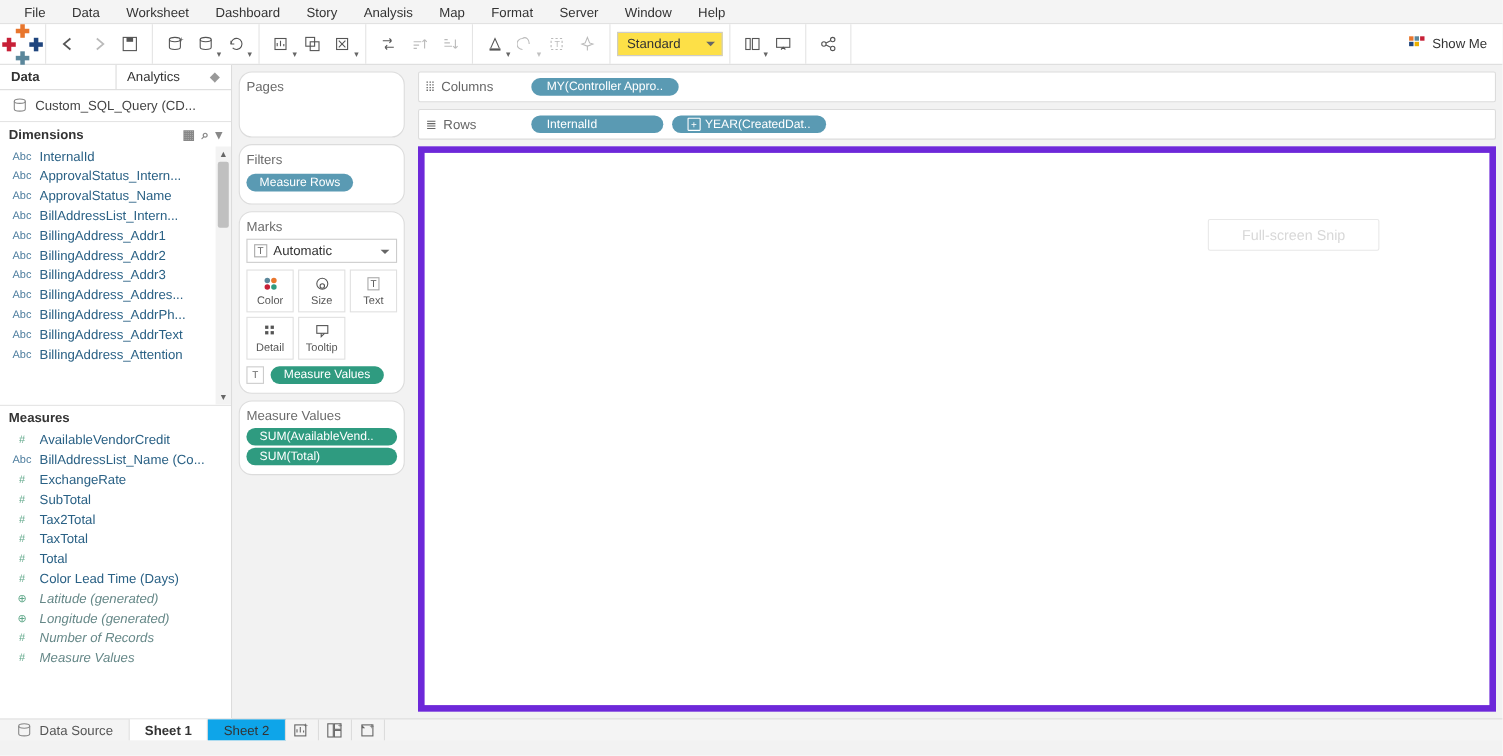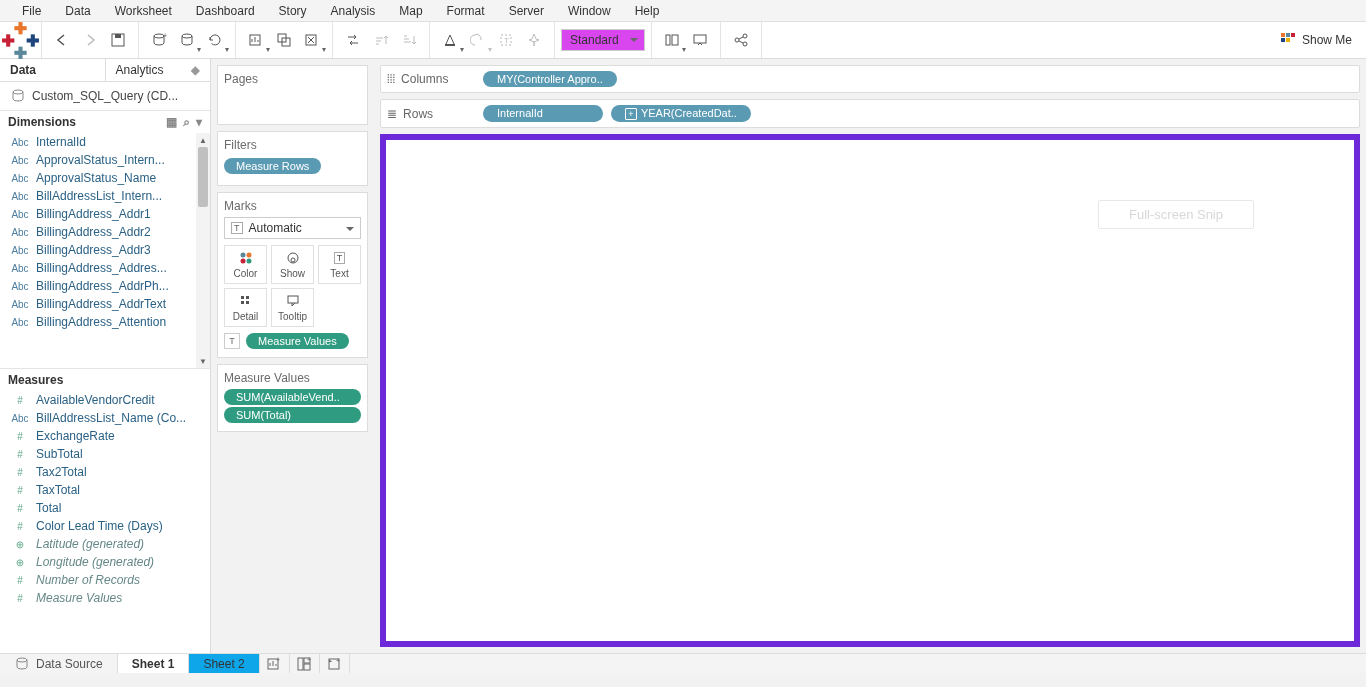--- a/index.html
+++ b/index.html
@@ -8,21 +8,21 @@
 
 .menubar { height: 22px; background: #f4f4f4; display: flex; align-items: center; padding-left: 10px; border-bottom: 1px solid #e0e0e0; }
 .menubar .item { padding: 2px 12px; cursor: pointer; }
 
 
 .toolbar { height: 37px; background: #fff; border-bottom: 1px solid #dcdcdc; display: flex; align-items: center; }
 .toolbar .logo { width: 42px; height: 100%; display: flex; align-items: center; justify-content: center; border-right: 1px solid #e4e4e4; }
 .toolbar .group { display: flex; align-items: center; height: 100%; border-right: 1px solid #e4e4e4; padding: 0 6px; }
 .toolbar .btn { width: 28px; height: 28px; display: flex; align-items: center; justify-content: center; cursor: pointer; color: #555; position: relative; }
 .toolbar .btn svg { width: 16px; height: 16px; }
-.toolbar .fit { padding: 3px 24px 3px 8px; border: 1px solid #ccc; background: #d946ef; position: relative; width: 84px; cursor: pointer; }
+.toolbar .fit { padding: 3px 24px 3px 8px; border: 1px solid #ccc; background: #fde047; position: relative; width: 96px; cursor: pointer; }
 .toolbar .fit::after { content: ""; position: absolute; right: 6px; top: 8px; border: 4px solid transparent; border-top-color: #666; }
 .toolbar .spacer { flex: 1; }
 .showme { display: flex; align-items: center; gap: 6px; padding: 0 14px; cursor: pointer; }
 
 
 .main { display: flex; height: 594px; }
 
 
 .datapane { width: 211px; background: #fff; border-right: 1px solid #dcdcdc; display: flex; flex-direction: column; }
 .datapane .tabs { display: flex; border-bottom: 1px solid #dcdcdc; }
@@ -39,21 +39,21 @@
 .fieldlist .scrollbar .arr { position: absolute; left: 0; right: 0; height: 14px; display:flex; align-items:center; justify-content:center; color:#666; font-size:8px;}
 .field { display: flex; align-items: center; gap: 6px; padding: 2px 10px; cursor: pointer; }
 .field .ticon { width: 20px; color: #4d7d9e; font-size: 10px; font-weight: normal; text-align: center; }
 .field .ticon.num { color: #5fa789; }
 .field .ticon.geo { color: #5fa789; }
 .field .name { color: #2a6185; white-space: nowrap; overflow: hidden; text-overflow: ellipsis; flex: 1; }
 .field .name.italic { font-style: italic; color: #688; }
 
 
 .cards { width: 163px; padding: 6px; display: flex; flex-direction: column; gap: 6px; }
-.card { background: #fff; border: 1px solid #dcdcdc; border-radius: 0; padding: 6px; }
+.card { background: #fff; border: 1px solid #dcdcdc; border-radius: 12px; padding: 6px; }
 .card .title { color: #6b6b6b; font-size: 12px; margin-bottom: 4px; }
 .card .empty { height: 28px; }
 .pill { display: inline-block; border-radius: 10px; padding: 2px 12px; color: #fff; font-size: 11px; margin: 2px 0; cursor: pointer; white-space: nowrap; overflow:hidden; text-overflow: ellipsis; max-width: 100%;}
 .pill.blue { background: #5a9ab3; }
 .pill.green { background: #2f9b80; }
 .marks-dd { border: 1px solid #ccc; padding: 3px 6px; display: flex; align-items: center; gap: 6px; position: relative; cursor: pointer; margin-bottom:6px;}
 .marks-dd::after { content: ""; position: absolute; right: 6px; top: 9px; border: 4px solid transparent; border-top-color: #666; }
 .marks-grid { display: grid; grid-template-columns: repeat(3, 1fr); gap: 4px; }
 .marks-cell { border: 1px solid #e0e0e0; padding: 4px 2px; text-align: center; cursor: pointer; font-size: 10px; color: #555; }
 .marks-cell .mi { height: 16px; display:flex; align-items:center; justify-content:center; margin-bottom:2px;}
@@ -419,21 +419,21 @@
                 <circle cx="10" cy="4" r="2.5" fill="#e8762d"></circle>
                 <circle cx="4" cy="10" r="2.5" fill="#c72037"></circle>
                 <circle cx="10" cy="10" r="2.5" fill="#2f9b80"></circle>
               </svg>
             </div><span>Color</span></div>
         <div class="marks-cell"><div class="mi">
               <svg width="14" height="14">
                 <circle cx="7" cy="7" r="5" stroke="#555" fill="none"></circle>
                 <circle cx="7" cy="9" r="2" stroke="#555" fill="none"></circle>
               </svg>
-            </div><span>Show</span></div>
+            </div><span>Size</span></div>
         <div class="marks-cell"><div class="mi">
               <span style="border:1px solid #aaa;padding:0 2px;font-size:9px">T</span>
             </div><span>Text</span></div>
         <div class="marks-cell"><div class="mi">
               <svg width="14" height="14">
                 <rect x="2" y="2" width="3" height="3" fill="#555"></rect>
                 <rect x="7" y="2" width="3" height="3" fill="#555"></rect>
                 <rect x="2" y="7" width="3" height="3" fill="#555"></rect>
                 <rect x="7" y="7" width="3" height="3" fill="#555"></rect>
               </svg>

